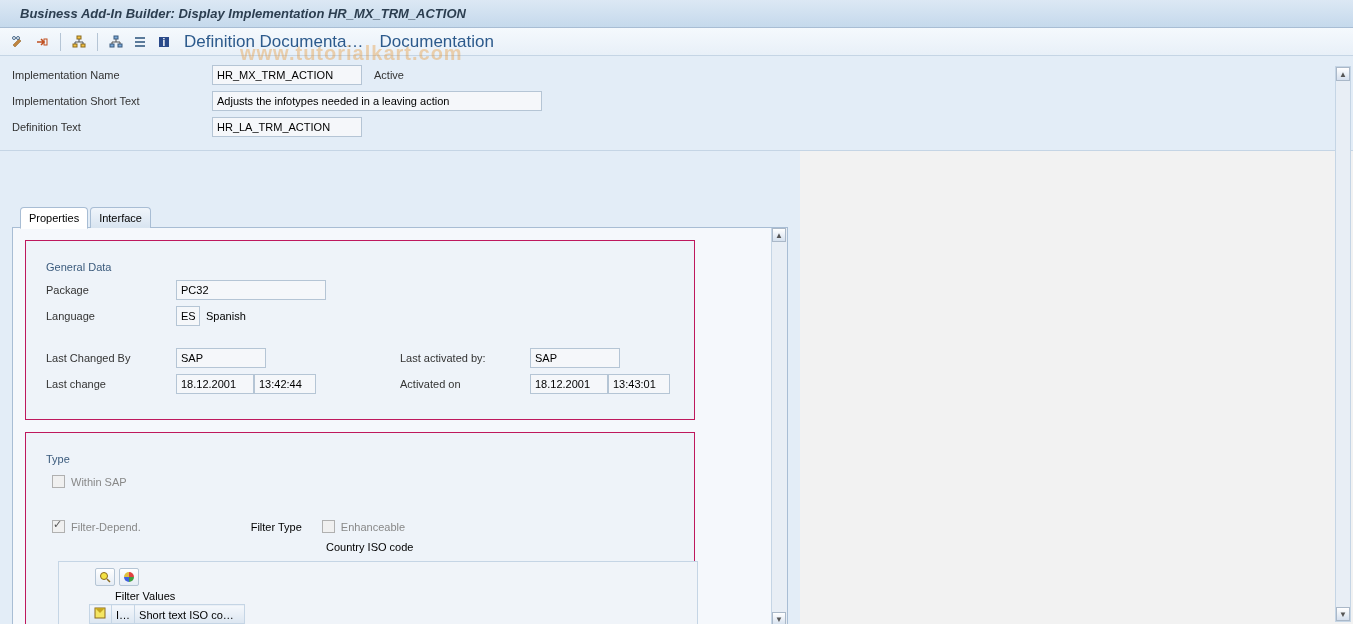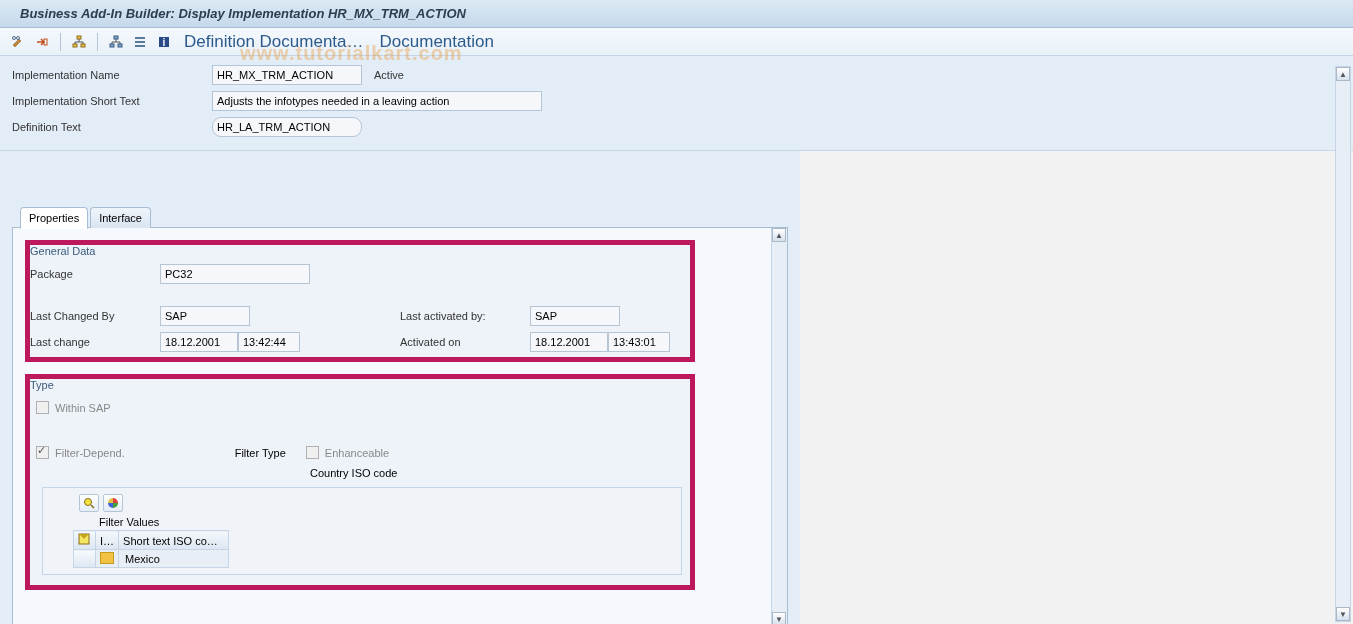--- a/index.html
+++ b/index.html
@@ -147,24 +147,24 @@
       background: linear-gradient(#fff, #d5e0ee);
       border: 1px solid #aab8c8;
       display: flex; align-items: center; justify-content: center;
       font-size: 8px; color: #555;
     }
     .scroll-thumb-down { position: absolute; bottom: 20px; left: 0; }
 
     
     .group-box {
       margin: 12px;
-      border: 5px solid #be185d;
+      border: 1px solid #be185d;
       background: #eef3f9;
       position: relative;
-      padding: 0;
+      padding: 20px;
     }
     .group-title {
       position: relative;
       top: 0;
       left: 0;
       padding: 0 4px 6px 0;
       color: #3a5a7c;
       font-size: 11px;
     }
     .grid-2col {
@@ -297,39 +297,44 @@
     <span class="field-label">Implementation Name</span>
     <input class="field-input readonly" style="width: 150px;" value="HR_MX_TRM_ACTION">
     <span class="field-status">Active</span>
   </div>
   <div class="field-row">
     <span class="field-label">Implementation Short Text</span>
     <input class="field-input readonly" style="width: 330px;" value="Adjusts the infotypes needed in a leaving action">
   </div>
   <div class="field-row">
     <span class="field-label">Definition Text</span>
-    <input class="field-input readonly" style="width: 150px; border-radius: 9px;" value="HR_LA_TRM_ACTION">
+    <input class="field-input readonly" style="width: 150px;" value="HR_LA_TRM_ACTION">
   </div>
 </div>
 
 <div class="main-area">
   <div class="content-area">
 
     <div class="tab-strip">
       <div class="tab active">Properties</div>
       <div class="tab">Interface</div>
     </div>
 
     <div class="tab-panel">
 
       <div class="group-box" style="width:670px">
         <div class="group-title">General Data</div>
         <div class="field-row">
           <span class="field-label" style="width:130px">Package</span>
           <input class="field-input readonly" style="width: 150px;" value="PC32">
+        </div>
+        <div class="field-row">
+          <span class="field-label" style="width:130px">Language</span>
+          <input class="field-input readonly" style="width: 24px;" value="ES">
+          <span style="margin-left:6px">Spanish</span>
         </div>
         <div style="height:16px"></div>
         <div class="grid-2col">
           <div class="col">
             <div class="field-row">
               <span class="field-label" style="width:130px">Last Changed By</span>
               <input class="field-input readonly" style="width: 90px;" value="SAP">
             </div>
             <div class="field-row">
               <span class="field-label" style="width:130px">Last change</span>

